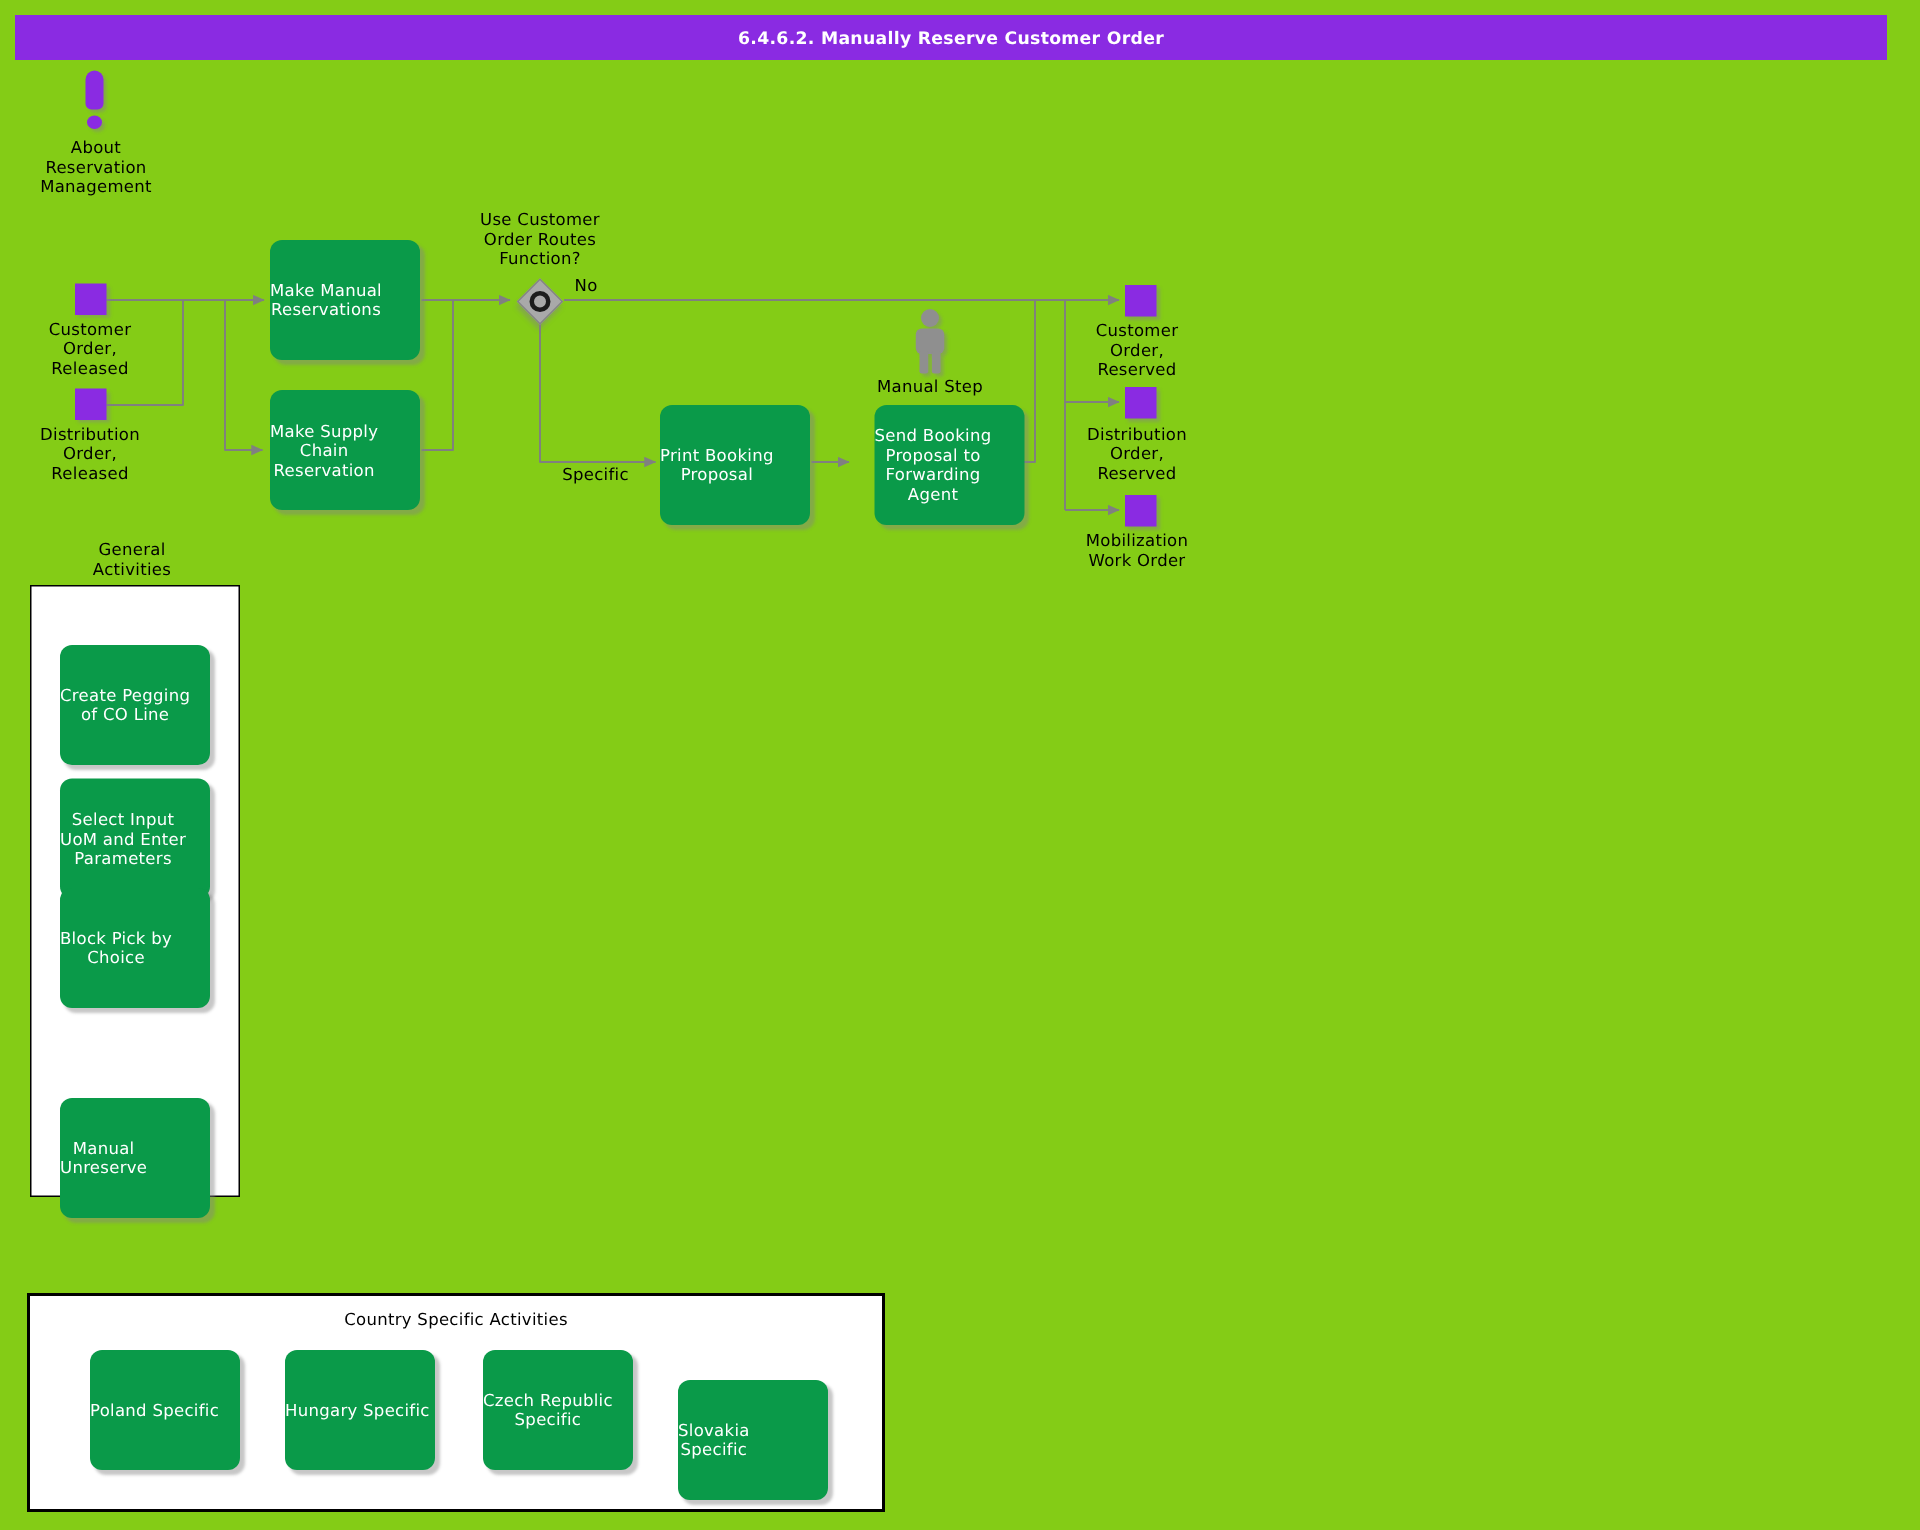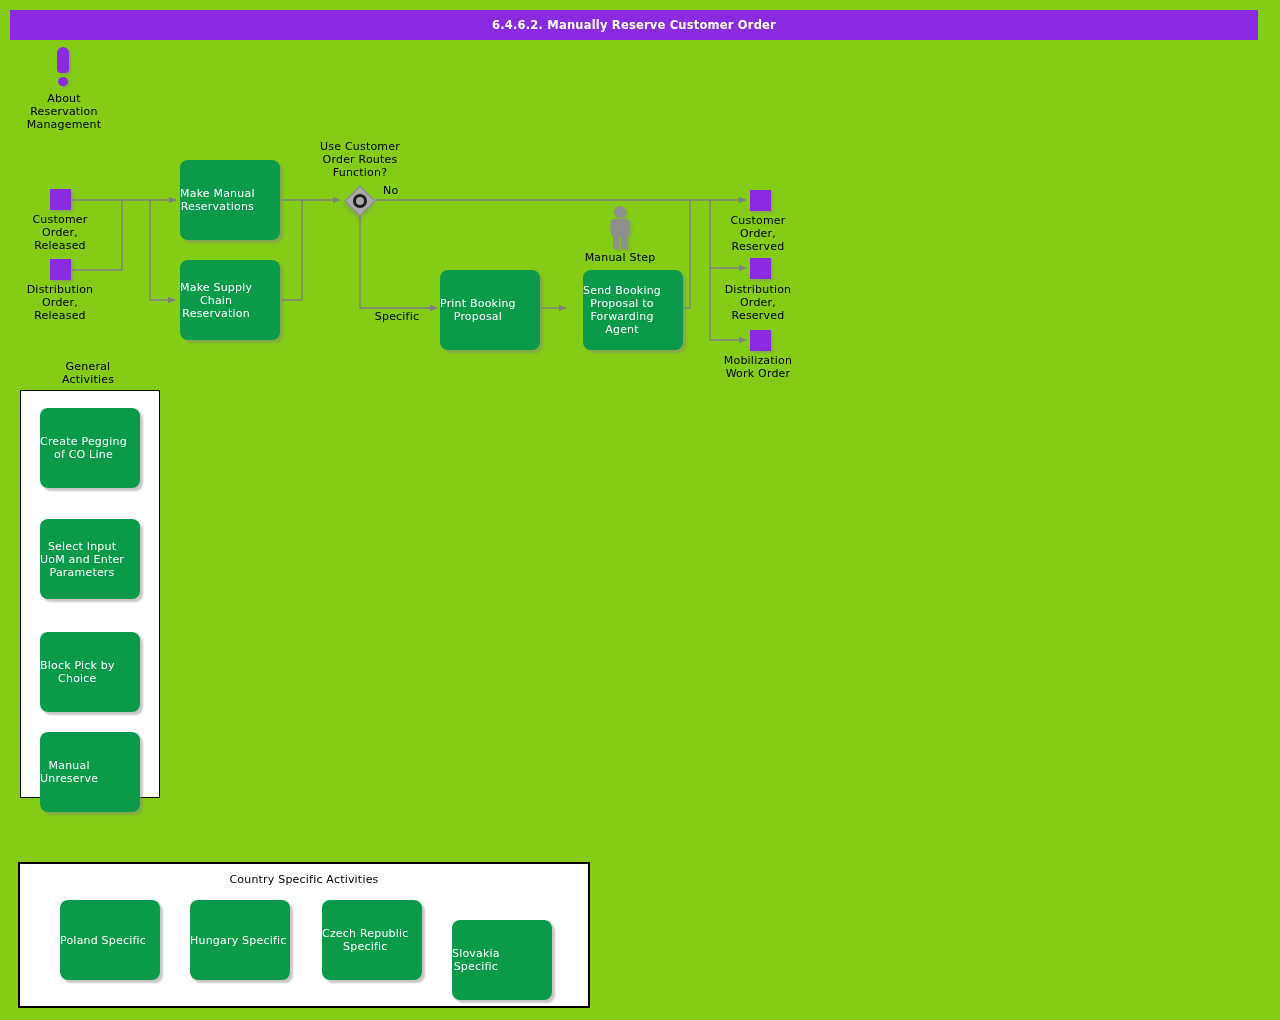--- a/index.html
+++ b/index.html
@@ -167,30 +167,30 @@
 Reserved</div>
 
   <div class="sq" style="left:750px;top:330px"></div>
   <div class="caption" style="left:713px;top:354px;width:90px">Mobilization
 Work Order</div>
 
   <div class="caption" style="left:38px;top:360px;width:100px">General
 Activities</div>
   <div class="frame" id="general-frame"></div>
 
-  <div class="act" style="left:40px;top:408px">
+  <div class="act" style="left:40px;top:430px">
     <span>Create Pegging
 of CO Line</span>
   </div>
   <div class="act" style="left:40px;top:519px">
     <span>Select Input
 UoM and Enter
 Parameters</span>
   </div>
-  <div class="act" style="left:40px;top:632px">
+  <div class="act" style="left:40px;top:592px">
     <span>Block Pick by
 Choice</span>
   </div>
   <div class="act" style="left:40px;top:732px">
     <span>Manual
 Unreserve</span>
   </div>
 
   <div class="frame" id="country-frame"></div>
   <div class="caption" style="left:18px;top:873px;width:572px">Country Specific Activities</div>

